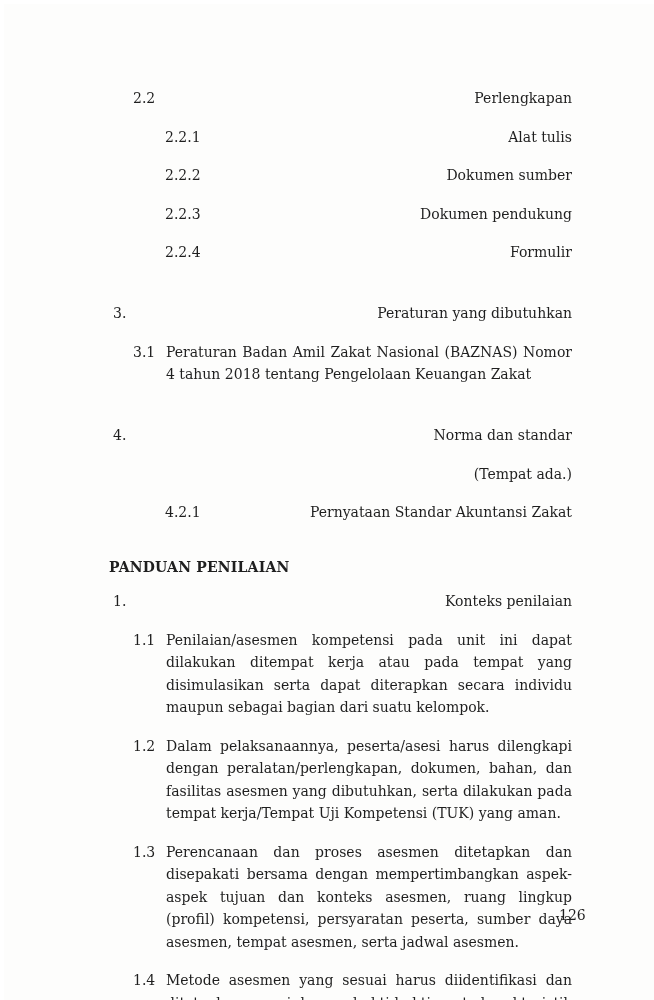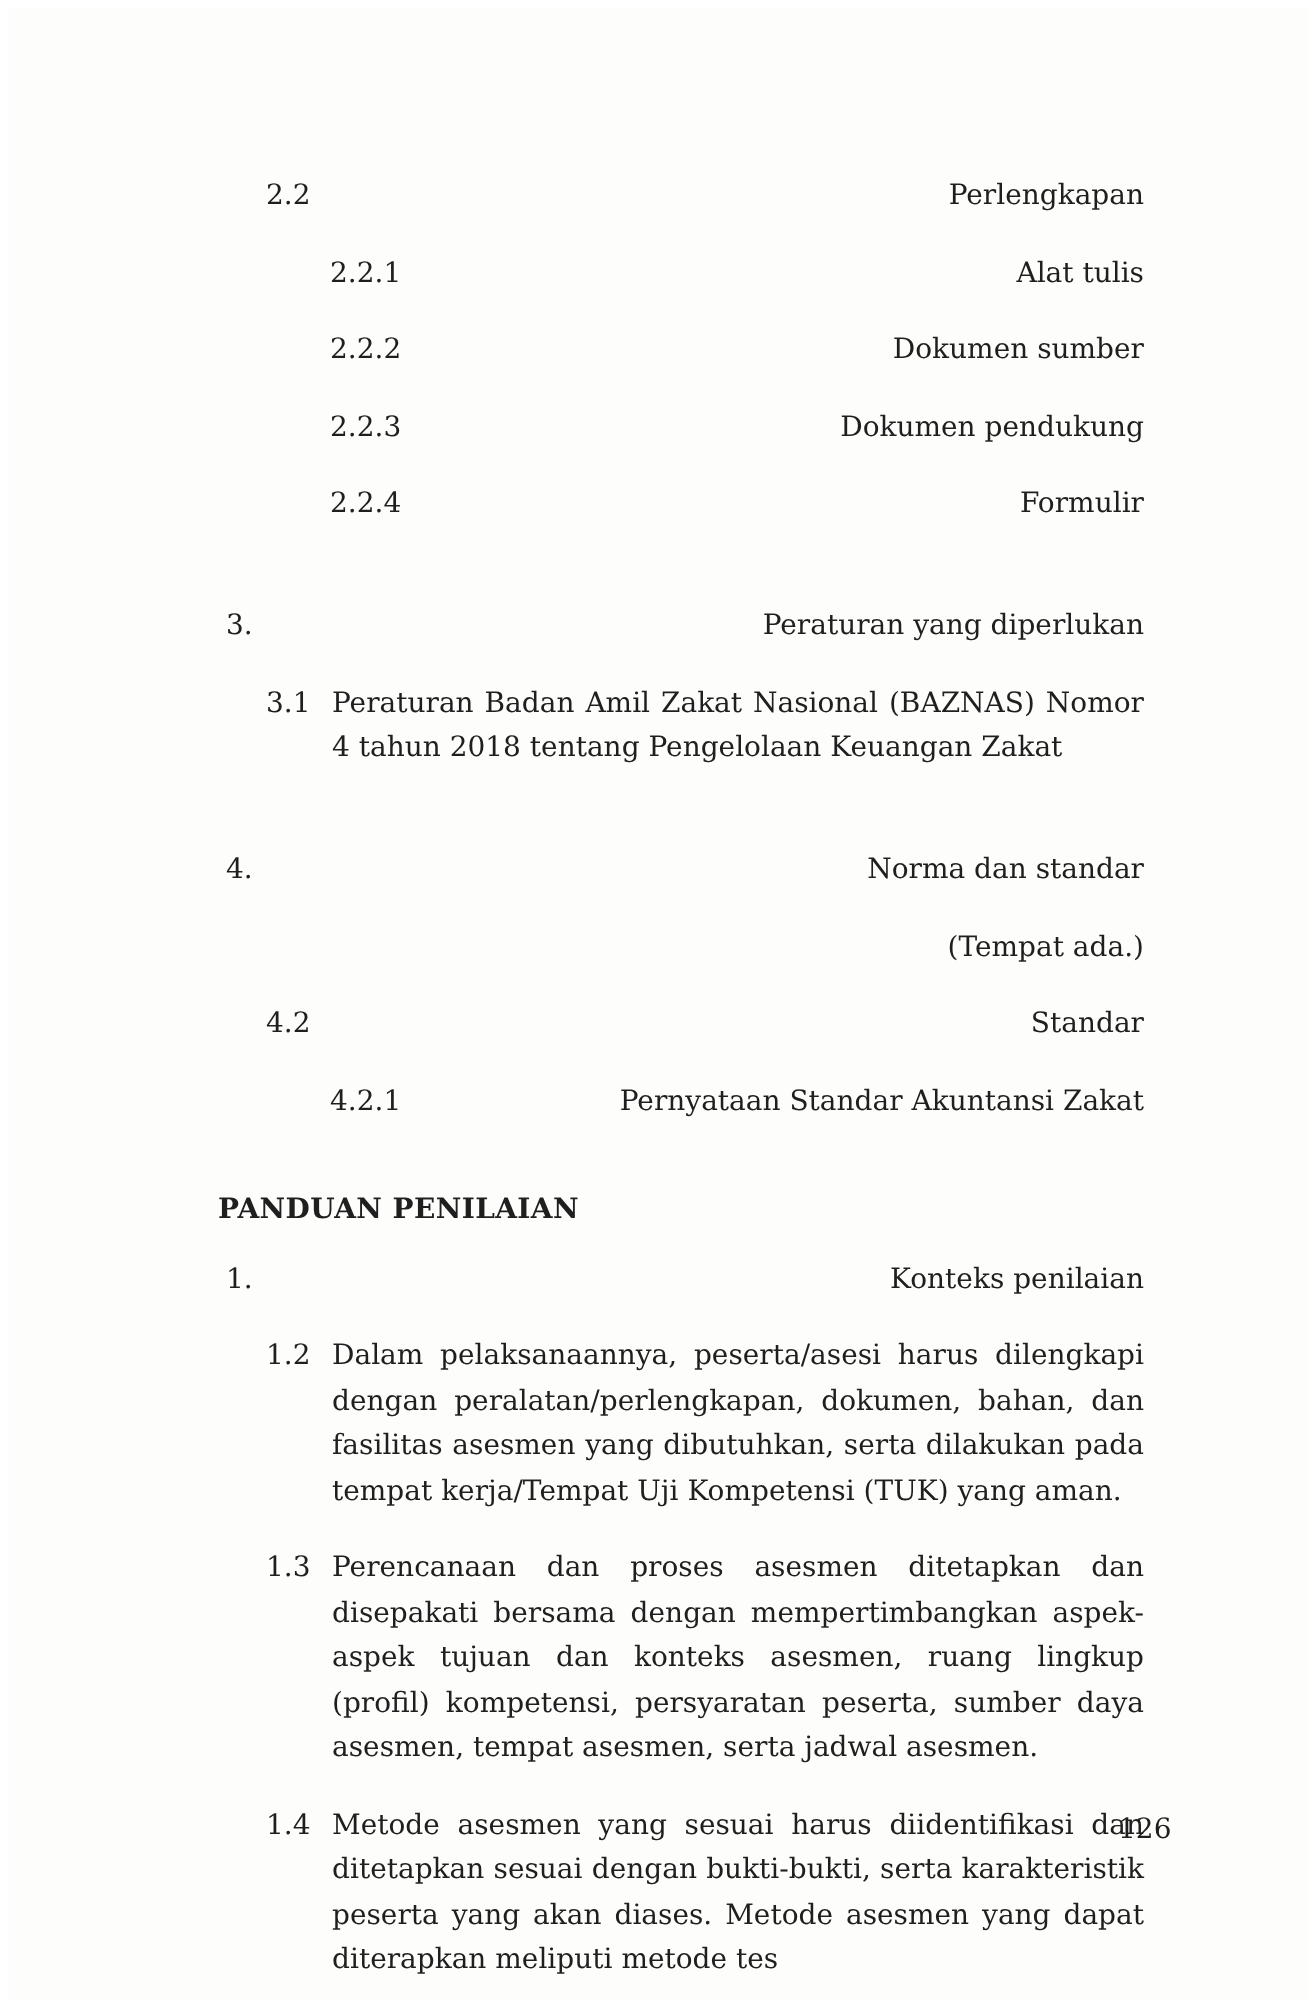--- a/index.html
+++ b/index.html
@@ -53,49 +53,49 @@
       <span class="num">2.2.3</span>
       <span class="txt">Dokumen pendukung</span>
     </div>
     <div class="row l3">
       <span class="num">2.2.4</span>
       <span class="txt">Formulir</span>
     </div>
 
     <div class="row l1 gap">
       <span class="num">3.</span>
-      <span class="txt">Peraturan yang diperlukan</span>
+      <span class="txt">Peraturan yang dibutuhkan</span>
     </div>
     <div class="row l2 just">
       <span class="num">3.1</span>
       <span class="txt">Peraturan Badan Amil Zakat Nasional (BAZNAS) Nomor 4 tahun 2018 tentang Pengelolaan Keuangan Zakat</span>
     </div>
 
     <div class="row l1 gap">
       <span class="num">4.</span>
       <span class="txt">Norma dan standar</span>
     </div>
     <div class="row l2">
       <span class="num"></span>
       <span class="txt">(Tempat ada.)</span>
     </div>
-    <div class="row l2">
-      <span class="num">4.2</span>
-      <span class="txt">Standar</span>
-    </div>
     <div class="row l3">
       <span class="num">4.2.1</span>
       <span class="txt">Pernyataan Standar Akuntansi Zakat</span>
     </div>
 
     <div class="title gap-sm">PANDUAN PENILAIAN</div>
 
     <div class="row l1">
       <span class="num">1.</span>
       <span class="txt">Konteks penilaian</span>
+    </div>
+    <div class="row l2 just">
+      <span class="num">1.1</span>
+      <span class="txt">Penilaian/asesmen kompetensi pada unit ini dapat dilakukan ditempat kerja atau pada tempat yang disimulasikan serta dapat diterapkan secara individu maupun sebagai bagian dari suatu kelompok.</span>
     </div>
     <div class="row l2 just">
       <span class="num">1.2</span>
       <span class="txt">Dalam pelaksanaannya, peserta/asesi harus dilengkapi dengan peralatan/perlengkapan, dokumen, bahan, dan fasilitas asesmen yang dibutuhkan, serta dilakukan pada tempat kerja/Tempat Uji Kompetensi (TUK) yang aman.</span>
     </div>
     <div class="row l2 just">
       <span class="num">1.3</span>
       <span class="txt">Perencanaan dan proses asesmen ditetapkan dan disepakati bersama dengan mempertimbangkan aspek-aspek tujuan dan konteks asesmen, ruang lingkup (profil) kompetensi, persyaratan peserta, sumber daya asesmen, tempat asesmen, serta jadwal asesmen.</span>
     </div>
     <div class="row l2 just">

